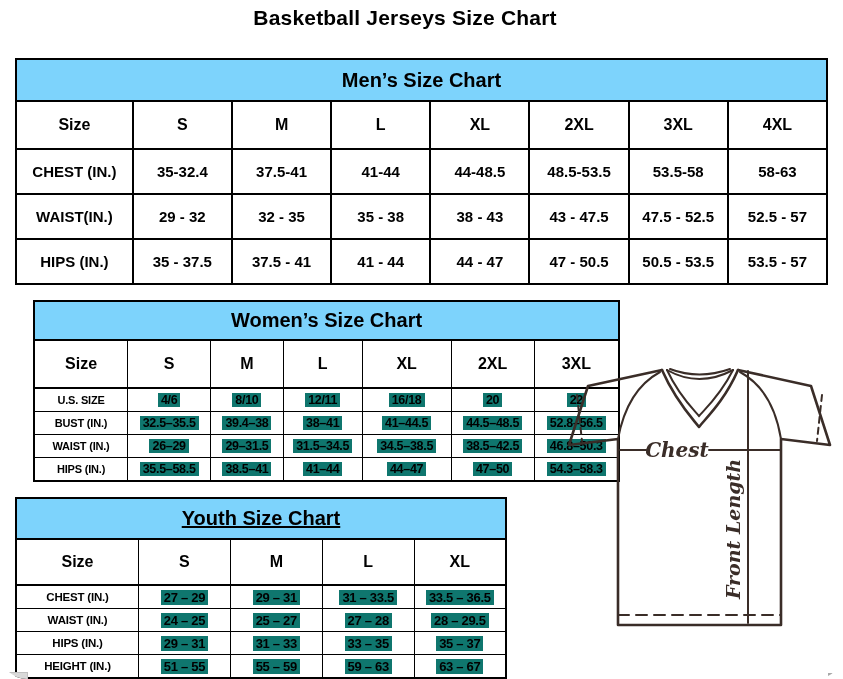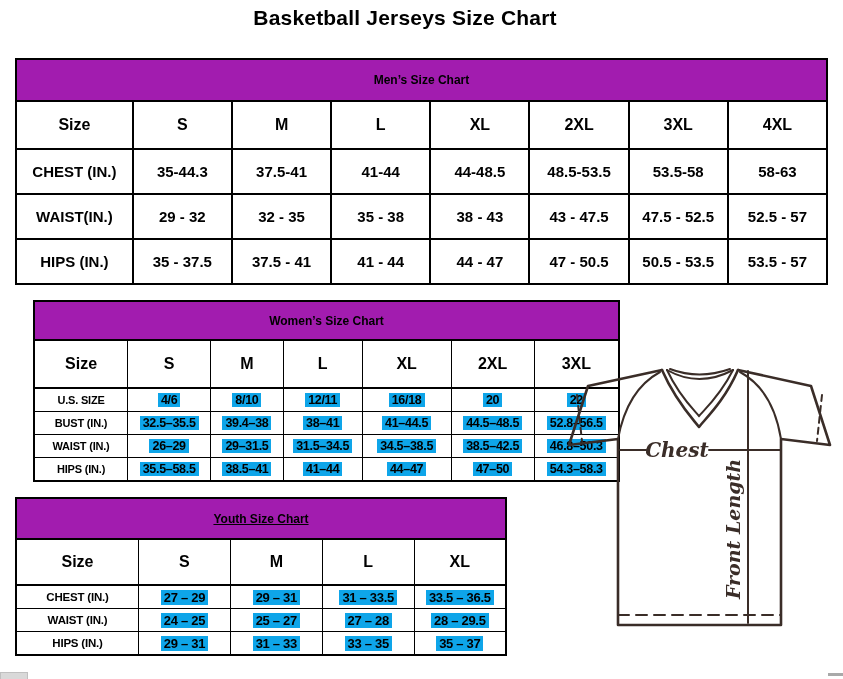--- a/index.html
+++ b/index.html
@@ -3,20 +3,21 @@
 <meta charset="utf-8">
 <style>
   html,body{margin:0;padding:0;background:#ffffff;}
   #page{
     position:relative;
     width:843px;height:679px;
     background:#ffffff;
     font-family:"Liberation Sans", sans-serif;
     color:#000;
     overflow:hidden;
+    border-radius:27px;
   }
   #page-title{
     position:absolute;left:0;top:6px;width:810px;
     text-align:center;
     font-size:21px;font-weight:bold;
     letter-spacing:.2px;
   }
   .size-table{position:absolute;}
   .size-table table{
     border-collapse:collapse;
@@ -27,38 +28,38 @@
   .size-table th,.size-table td{
     border:1px solid #000;
     text-align:center;
     vertical-align:middle;
     padding:0 2px;
     font-weight:bold;
     overflow:hidden;
     white-space:nowrap;
   }
   .size-table .tbl-title{
-    background:#a21caf;
-    font-size:12px;
+    background:#7dd3fc;
+    font-size:20px;
     border-bottom:2px solid #000;
   }
   
   #mens{left:15px;top:58px;width:813px;}
   #mens th,#mens td{border-width:2px;}
   #mens .title-row th{height:40px;}
   #mens .col-head th{height:46px;font-size:16px;}
   #mens tr.data-row th,#mens tr.data-row td{height:43px;font-size:15px;}
   #mens .row-label{font-size:14px;}
   
   .compact .col-head th{font-size:16px;}
   .compact tr.data-row th,.compact tr.data-row td{height:22px;}
   .compact .row-label{font-size:11px;letter-spacing:-.2px;margin-top:48px;}
   .compact tr.data-row td{font-size:12.5px;letter-spacing:-.3px;}
   .compact .col-head th{border-bottom:2px solid #000;}
-  .compact .val{background:#0ea5e9;padding:0 3px;}
+  .compact .val{background:#0f766e;padding:0 3px;}
   #womens{left:15px;top:300px;width:587px;padding-left:18px;}
   #womens .title-row th{height:37px;}
   #womens .col-head th{height:46px;}
   #youth{left:15px;top:497px;width:492px;}
   #youth .title-row th{height:39px;text-decoration:underline;}
   #youth .col-head th{height:44px;}
   #youth tr.data-row td{font-size:13px;}
   #youth .row-label{font-size:11.5px;}
   
   #jersey{
@@ -95,21 +96,21 @@
             <th>S</th>
             <th>M</th>
             <th>L</th>
             <th>XL</th>
             <th>2XL</th>
             <th>3XL</th>
             <th>4XL</th>
           </tr>
           <tr class="data-row">
             <th class="row-label">CHEST (IN.)</th>
-            <td><span class="val">35-44.3</span></td>
+            <td><span class="val">35-32.4</span></td>
             <td><span class="val">37.5-41</span></td>
             <td><span class="val">41-44</span></td>
             <td><span class="val">44-48.5</span></td>
             <td><span class="val">48.5-53.5</span></td>
             <td><span class="val">53.5-58</span></td>
             <td><span class="val">58-63</span></td>
           </tr>
           <tr class="data-row">
             <th class="row-label">WAIST(IN.)</th>
             <td><span class="val">29 - 32</span></td>
@@ -232,20 +233,27 @@
             <td><span class="val">27 – 28</span></td>
             <td><span class="val">28 – 29.5</span></td>
           </tr>
           <tr class="data-row">
             <th class="row-label">HIPS (IN.)</th>
             <td><span class="val">29 – 31</span></td>
             <td><span class="val">31 – 33</span></td>
             <td><span class="val">33 – 35</span></td>
             <td><span class="val">35 – 37</span></td>
           </tr>
+          <tr class="data-row">
+            <th class="row-label">HEIGHT (IN.)</th>
+            <td><span class="val">51 – 55</span></td>
+            <td><span class="val">55 – 59</span></td>
+            <td><span class="val">59 – 63</span></td>
+            <td><span class="val">63 – 67</span></td>
+          </tr>
         </tbody>
       </table>
   </div>
 
   <svg id="jersey" viewBox="0 0 285 280">
     <g fill="none" stroke="#3a2d28" stroke-width="2.6" stroke-linejoin="round" stroke-linecap="round">
 
       <path d="M106,14 L32,30 L13,89 L62,83 L62,269 L225,269 L225,83 L274,89 L255,30 L182,14"></path>
 
       <path d="M106,14 C120,46 137,63 143,71 C149,63 168,46 182,14"></path>

